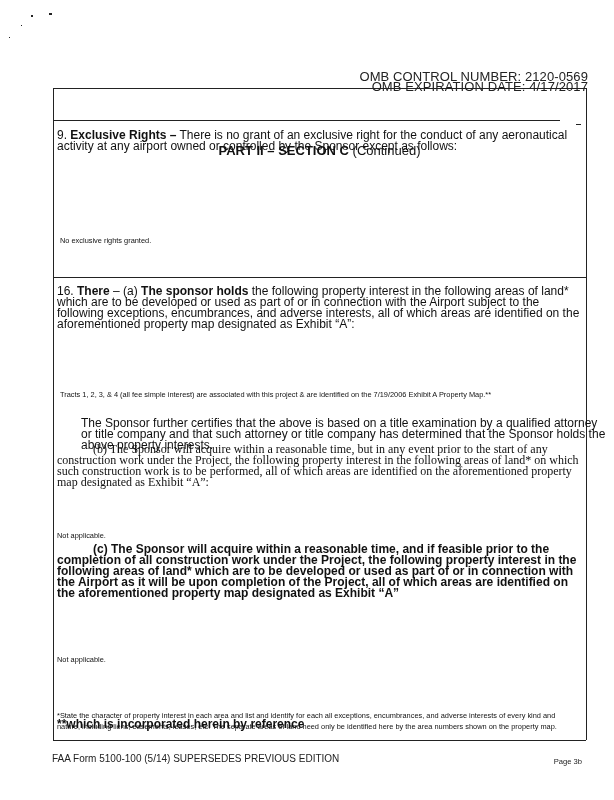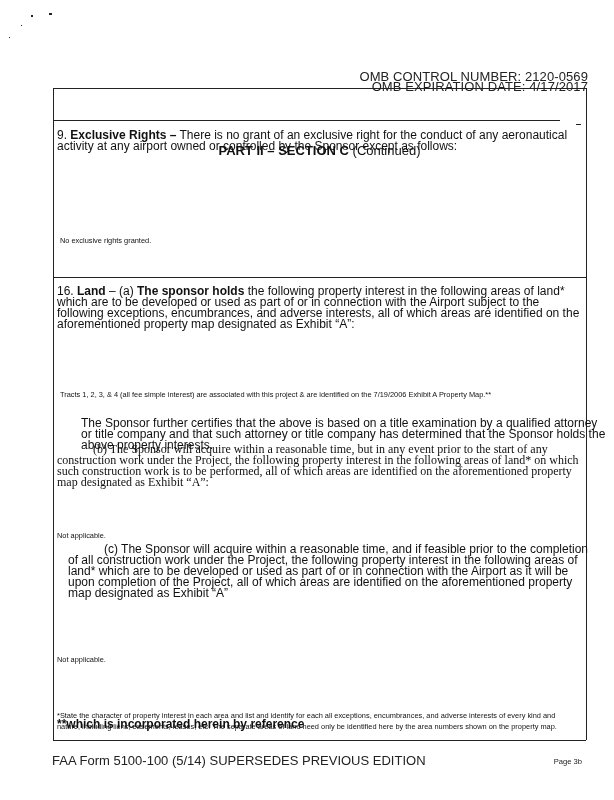--- a/index.html
+++ b/index.html
@@ -55,21 +55,21 @@
       position: absolute;
       font-size: 12px;
       line-height: 11px;
       color: #111;
     }
     .small { font-size: 7.4px; margin-top: 25px; }
     .footer-left {
       position: absolute;
       left: 52px;
       top: 753px;
-      font-size: 13px;
+      font-size: 10px;
       color: #222;
     }
     .footer-right {
       position: absolute;
       right: 32px;
       top: 757px;
       font-size: 7.6px;
       color: #222;
     }
   </style>
@@ -100,32 +100,32 @@
 <div class="section-title">
   <b>PART II – SECTION C</b><span> (Continued)</span>
 </div>
 
 <div class="txt" style="left:57px;top:130px;width:520px;">
   <span>9. </span><b>Exclusive Rights –</b><span> There is no grant of an exclusive right for the conduct of any aeronautical activity at any airport owned or controlled by the Sponsor except as follows:</span>
 </div>
 <div class="txt small" style="left:60px;top:210px;">No exclusive rights granted.</div>
 
 <div class="txt" style="left:57px;top:286px;width:526px;">
-  <span>16. </span><b>Land</b><span> – (a) </span><b>The sponsor holds</b><span> the following property interest in the following areas of land* which are to be developed or used as part of or in connection with the Airport subject to the following exceptions, encumbrances, and adverse interests, all of which areas are identified on the aforementioned property map designated as Exhibit “A”:</span>
+  <span>16. </span><b>There</b><span> – (a) </span><b>The sponsor holds</b><span> the following property interest in the following areas of land* which are to be developed or used as part of or in connection with the Airport subject to the following exceptions, encumbrances, and adverse interests, all of which areas are identified on the aforementioned property map designated as Exhibit “A”:</span>
 </div>
 <div class="txt small" style="left:60px;top:364px;width:520px;">Tracts 1, 2, 3, &amp; 4 (all fee simple interest) are associated with this project &amp; are identified on the 7/19/2006 Exhibit A Property Map.**</div>
 
 <div class="txt" style="left:57px;top:418px;width:526px;margin-left:24px;">The Sponsor further certifies that the above is based on a title examination by a qualified attorney or title company and that such attorney or title company has determined that the Sponsor holds the above property interests.</div>
 
 <div class="txt" style="left:57px;top:444px;width:526px;text-indent:36px;font-family:Liberation Serif, serif;">
   <span>(b) The Sponsor will acquire within a reasonable time, but in any event prior to the start of any construction work under the Project, the following property interest in the following areas of land* on which such construction work is to be performed, all of which areas are identified on the aforementioned property map designated as Exhibit “A”:</span>
 </div>
 <div class="txt small" style="left:57px;top:505px;">Not applicable.</div>
 
-<div class="txt" style="left:68px;top:544px;width:526px;text-indent:36px;">
+<div class="txt" style="left:57px;top:544px;width:526px;text-indent:36px;font-weight:bold;">
   <span>(c) The Sponsor will acquire within a reasonable time, and if feasible prior to the completion of all construction work under the Project, the following property interest in the following areas of land* which are to be developed or used as part of or in connection with the Airport as it will be upon completion of the Project, all of which areas are identified on the aforementioned property map designated as Exhibit “A”</span>
 </div>
 <div class="txt small" style="left:57px;top:629px;">Not applicable.</div>
 
 <div class="txt small" style="left:57px;top:686px;width:522px;line-height:10.5px;">*State the character of property interest in each area and list and identify for each all exceptions, encumbrances, and adverse interests of every kind and nature, including liens, easements, leases, etc. The separate areas of land need only be identified here by the area numbers shown on the property map.</div>
 <div class="txt" style="left:57px;top:719px;font-weight:bold;">**which is incorporated herein by reference</div>
 
 <div class="footer-left">FAA Form 5100-100 (5/14) SUPERSEDES PREVIOUS EDITION</div>
 <div class="footer-right">Page 3b</div>
 

